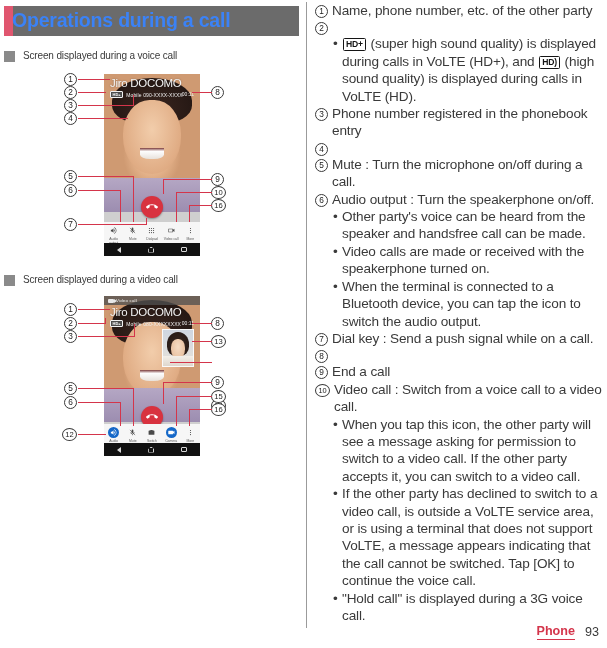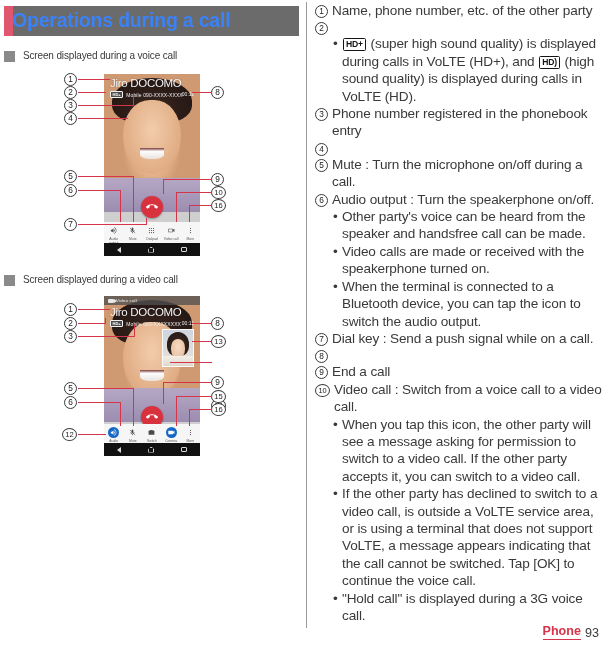--- a/index.html
+++ b/index.html
@@ -184,21 +184,21 @@
   .rsub { display:flex; align-items:flex-start; margin:0 0 0 18px; }
   .rdot { flex:0 0 auto; width:9px; font-size:13.6px; line-height:17.4px; color:#3a3a3a; }
   .rsubtxt { font-size:13.6px; line-height:17.4px; color:#3a3a3a; letter-spacing:-0.15px; }
   .hdtag {
     display:inline-block; font-size:8.6px; font-weight:bold; color:#141414;
     border:1.4px solid #141414; border-radius:1.5px; padding:0 2px;
     line-height:11px; vertical-align:1px; margin:0 1px;
   }
 
   
-  .footer { position:absolute; right:8px; bottom:8px; display:flex; align-items:flex-end; gap:4px; }
+  .footer { position:absolute; right:8px; bottom:8px; display:flex; align-items:center; gap:10px; }
   .foot-sec {
     font-size:12.6px; font-weight:bold; color:#d4354b;
     border-bottom:1.6px solid #d4354b; padding-bottom:1px;
   }
   .foot-pg { font-size:12.6px; color:#3a3a3a; }
 </style>
 </head>
 <body>
 
 <div class="page">

